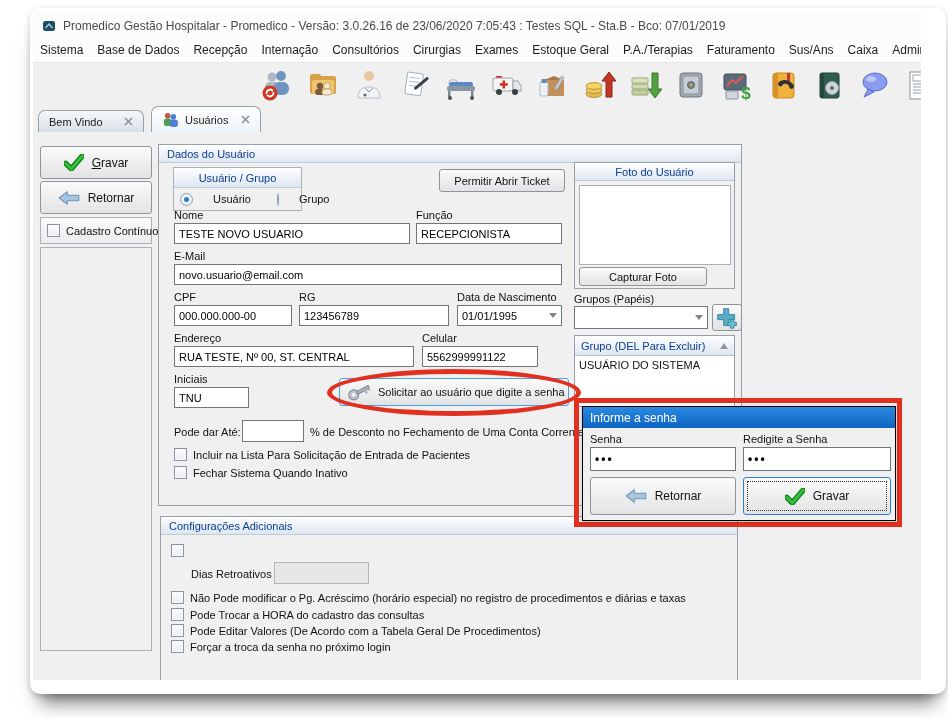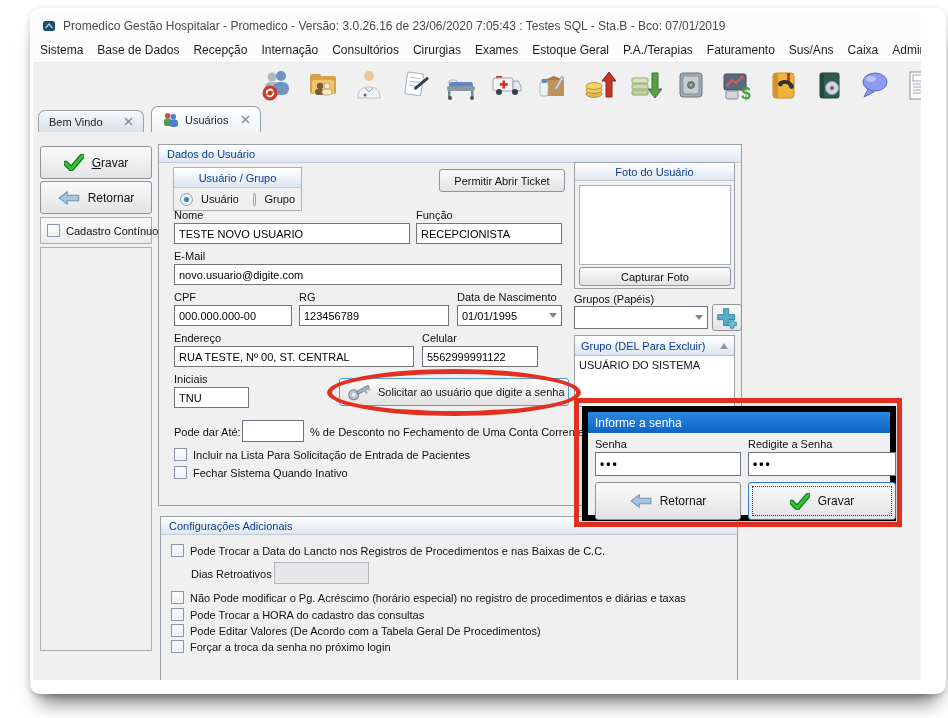--- a/index.html
+++ b/index.html
@@ -63,21 +63,21 @@
   .list-hd{height:20px;background:linear-gradient(#ffffff,#dde6f1);border-bottom:1px solid #b7bfc9;
            display:flex;align-items:center;padding:0 6px;font-size:11px;color:#0a3d91}
   .sort{margin-left:auto;width:0;height:0;border-left:4px solid transparent;border-right:4px solid transparent;border-bottom:6px solid #9099a3}
   .list-row{height:18px;display:flex;align-items:center;padding:0 4px;font-size:11px;color:#111;background:#fff}
 
   
   .ann-ellipse{border:5px solid #e1301f;border-radius:50%;background:transparent;z-index:4}
   .ann-rect{border:5px solid #e1301f;background:transparent;z-index:5}
 
   
-  .dialog{background:#f0f0f1;border:6px solid #000000;z-index:6;box-shadow:0 1px 3px rgba(0,0,0,.25)}
+  .dialog{background:#f0f0f1;border:1px solid #000000;z-index:6;box-shadow:0 1px 3px rgba(0,0,0,.25)}
   .dialog-title{height:21px;background:linear-gradient(#2a8ae2,#0d64c2);color:#fff;font-size:12px;
                 display:flex;align-items:center;padding:0 7px}
   .btn.focused{border:1px solid #2e7fd0;outline:1px dotted #333;outline-offset:-5px}
   .btn.key-btn{border:1px solid #49a2e0;justify-content:flex-start;gap:6px;padding-left:6px;font-size:11px}
 </style>
 </head>
 <body>
 
 <div class="canvas">
   <div class="card">
@@ -261,43 +261,43 @@
           <span class="cb"></span>
           <span class="lbl">Cadastro Contínuo</span>
         </div>
         <div class="panel abs" style="left:7px;top:115px;width:112px;height:404px"></div>
 
         <div class="grp abs" style="left:125px;top:12px;width:584px;height:362px">
           <div class="grp-hd">Dados do Usuário</div>
 
           <div class="panel abs" style="left:14px;top:22px;width:129px;height:44px;background:#f0f0f1">
             <div class="grp-hd center" style="height:20px">Usuário / Grupo</div>
-            <div class="cbrow" style="height:22px;padding:8px 6px;gap:8px">
+            <div class="cbrow" style="height:22px;padding:8px 6px;gap:20px">
               <span class="radio sel"></span>
               <span class="lbl">Usuário</span>
               <span class="radio" style="margin-left:6px"></span>
               <span class="lbl">Grupo</span>
             </div>
           </div>
 
           <div class="btn abs" style="left:280px;top:24px;width:126px;height:23px;font-size:11px">Permitir Abrir Ticket</div>
 
           <div class="grp abs" style="left:415px;top:17px;width:161px;height:127px">
             <div class="grp-hd center">Foto do Usuário</div>
             <div class="abs" style="left:4px;top:22px;width:152px;height:80px;background:#fff;border:1px solid #aab0b6"></div>
-            <div class="btn abs" style="left:4px;top:104px;width:152px;height:19px;font-size:11px">Capturar Foto</div>
+            <div class="btn abs" style="left:4px;top:104px;width:128px;height:19px;font-size:11px">Capturar Foto</div>
           </div>
 
           <span class="lbl abs" style="left:15px;top:64px">Nome</span>
           <div class="inp abs" style="left:15px;top:78px;width:236px;height:21px">TESTE NOVO USUARIO</div>
           <span class="lbl abs" style="left:257px;top:64px">Função</span>
           <div class="inp abs" style="left:257px;top:78px;width:146px;height:21px">RECEPCIONISTA</div>
 
           <span class="lbl abs" style="left:15px;top:105px">E-Mail</span>
-          <div class="inp abs" style="left:15px;top:119px;width:388px;height:21px">novo.usuario@digite.com</div>
+          <div class="inp abs" style="left:15px;top:119px;width:388px;height:21px">novo.usuario@email.com</div>
 
           <span class="lbl abs" style="left:15px;top:146px">CPF</span>
           <div class="inp abs" style="left:15px;top:160px;width:118px;height:21px">000.000.000-00</div>
           <span class="lbl abs" style="left:140px;top:146px">RG</span>
           <div class="inp abs" style="left:140px;top:160px;width:150px;height:21px">123456789</div>
           <span class="lbl abs" style="left:298px;top:146px">Data de Nascimento</span>
           <div class="inp abs" style="left:298px;top:160px;width:105px;height:21px">
             <span>01/01/1995</span>
             <span class="dd"></span>
           </div>
@@ -352,21 +352,20 @@
               <span class="sort"></span>
             </div>
             <div class="list-row">USUÁRIO DO SISTEMA</div>
           </div>
         </div>
 
         <div class="grp abs" style="left:127px;top:384px;width:578px;height:174px">
           <div class="grp-hd">Configurações Adicionais</div>
           <div class="cbrow abs" style="left:10px;top:27px">
             <span class="cb"></span>
-            <span class="lbl">Pode Trocar a Data do Lancto nos Registros de Procedimentos e nas Baixas de C.C.</span>
           </div>
           <span class="lbl abs" style="left:30px;top:51px">Dias Retroativos :</span>
           <div class="inp disabled abs" style="left:113px;top:45px;width:95px;height:22px"></div>
           <div class="cbrow abs" style="left:10px;top:74px">
             <span class="cb"></span>
             <span class="lbl">Não Pode modificar o Pg. Acréscimo (horário especial) no registro de procedimentos e diárias e taxas</span>
           </div>
           <div class="cbrow abs" style="left:10px;top:91px">
             <span class="cb"></span>
             <span class="lbl">Pode Trocar a HORA do cadastro das consultas</span>

